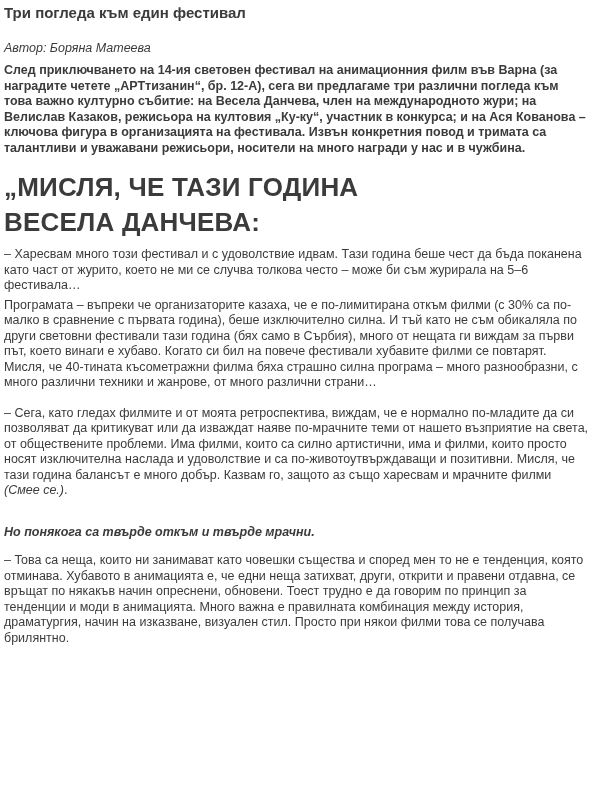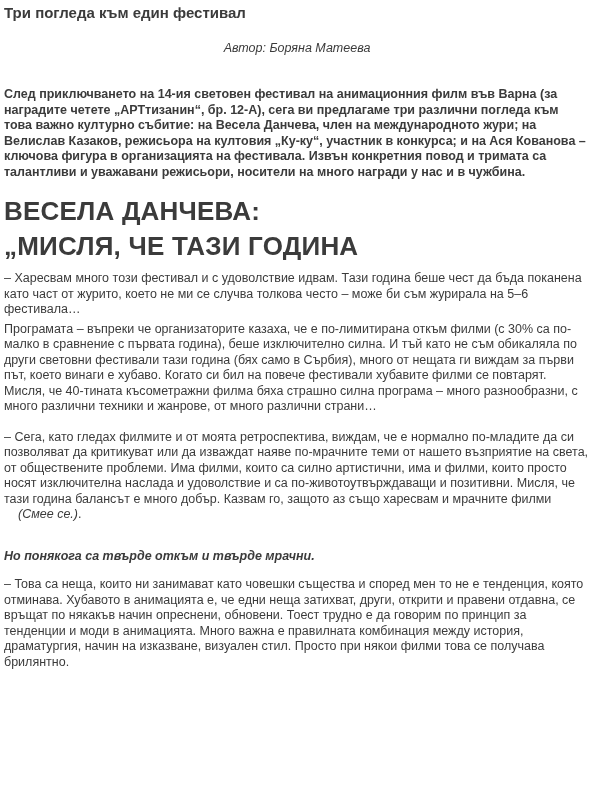--- a/index.html
+++ b/index.html
@@ -20,24 +20,23 @@
   .title {
     font-size: 15px;
     line-height: 18px;
     font-weight: bold;
   }
   .author {
     margin-top: 19px;
     font-size: 12.5px;
     line-height: 15px;
     font-style: italic;
-    text-align: center;
   }
   .intro {
-    margin-top: 31px;
+    margin-top: 7px;
     font-size: 12.5px;
     line-height: 15.5px;
     font-weight: bold;
   }
   .heading {
     margin-top: 14px;
     font-size: 26px;
     line-height: 35px;
     font-weight: bold;
     letter-spacing: 0.2px;
@@ -52,36 +51,36 @@
     font-size: 12.5px;
     line-height: 15.5px;
   }
   .q1  { margin-top: 14px; }
   .a1  { margin-top: 7px; }
   .a1b { margin-top: 4px; }
   .q2  { margin-top: 11px; }
   .a2  { margin-top: 15px; }
   .q3  { margin-top: 26px; }
   .a3  { margin-top: 13px; }
-  .stage-note { font-style: italic; margin-left: 14px; }
+  .stage-note { font-style: italic; }
 </style>
 </head>
 <body>
 
 <div class="page">
 
   <div class="title">Три погледа към един фестивал</div>
 
   <div class="author">Автор: Боряна Матеева</div>
 
   <p class="intro">След приключването на 14-ия световен фестивал на анимационния филм във Варна (за наградите четете „АРТтизанин“, бр. 12-А), сега ви предлагаме три различни погледа към това важно културно събитие: на Весела Данчева, член на международното жури; на Велислав Казаков, режисьора на култовия „Ку-ку“, участник в конкурса; и на Ася Кованова – ключова фигура в организацията на фестивала. Извън конкретния повод и тримата са талантливи и уважавани режисьори, носители на много награди у нас и в чужбина.</p>
 
   <h1 class="heading">
+    <div>„МИСЛЯ, ЧЕ ТАЗИ ГОДИНА</div>
     <div>ВЕСЕЛА ДАНЧЕВА:</div>
-    <div>„МИСЛЯ, ЧЕ ТАЗИ ГОДИНА</div>
   </h1>
 
 
   <p class="answer a1">– Харесвам много този фестивал и с удоволствие идвам. Тази година беше чест да бъда поканена като част от журито, което не ми се случва толкова често – може би съм журирала на 5–6 фестивала…</p>
 
   <p class="answer a1b">Програмата – въпреки че организаторите казаха, че е по-лимитирана откъм филми (с 30% са по-малко в сравнение с първата година), беше изключително силна. И тъй като не съм обикаляла по други световни фестивали тази година (бях само в Сърбия), много от нещата ги виждам за първи път, което винаги е хубаво. Когато си бил на повече фестивали хубавите филми се повтарят. Мисля, че 40-тината късометражни филма бяха страшно силна програма – много разнообразни, с много различни техники и жанрове, от много различни страни…</p>
 
 
   <p class="answer a2"><span>– Сега, като гледах филмите и от моята ретроспектива, виждам, че е нормално по-младите да си позволяват да критикуват или да изваждат наяве по-мрачните теми от нашето възприятие на света, от обществените проблеми. Има филми, които са силно артистични, има и филми, които просто носят изключителна наслада и удоволствие и са по-животоутвърждаващи и позитивни. Мисля, че тази година балансът е много добър. Казвам го, защото аз също харесвам и мрачните филми </span><span class="stage-note">(Смее се.)</span><span>.</span></p>
 

